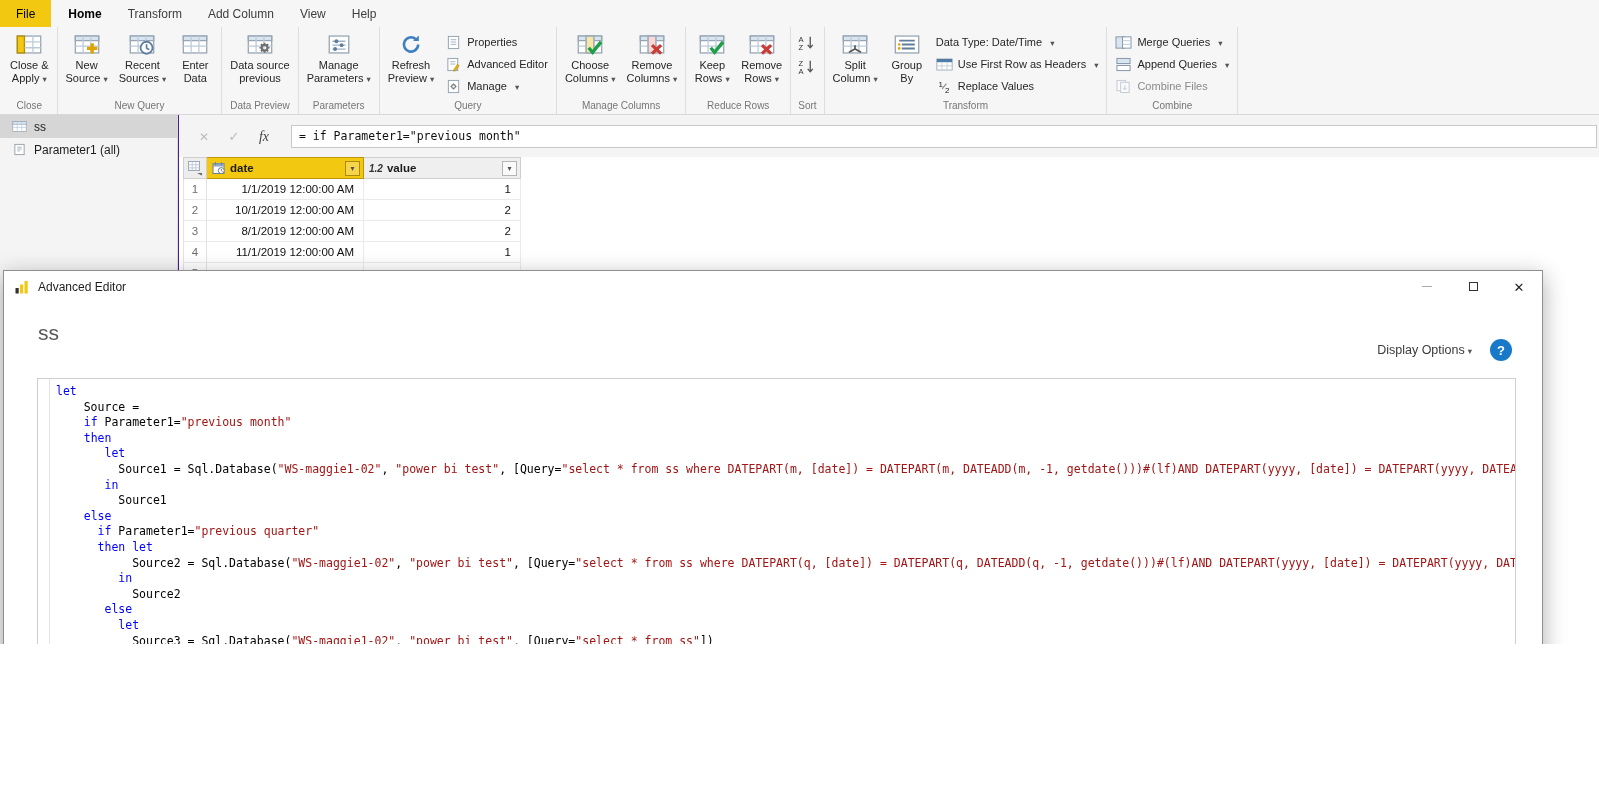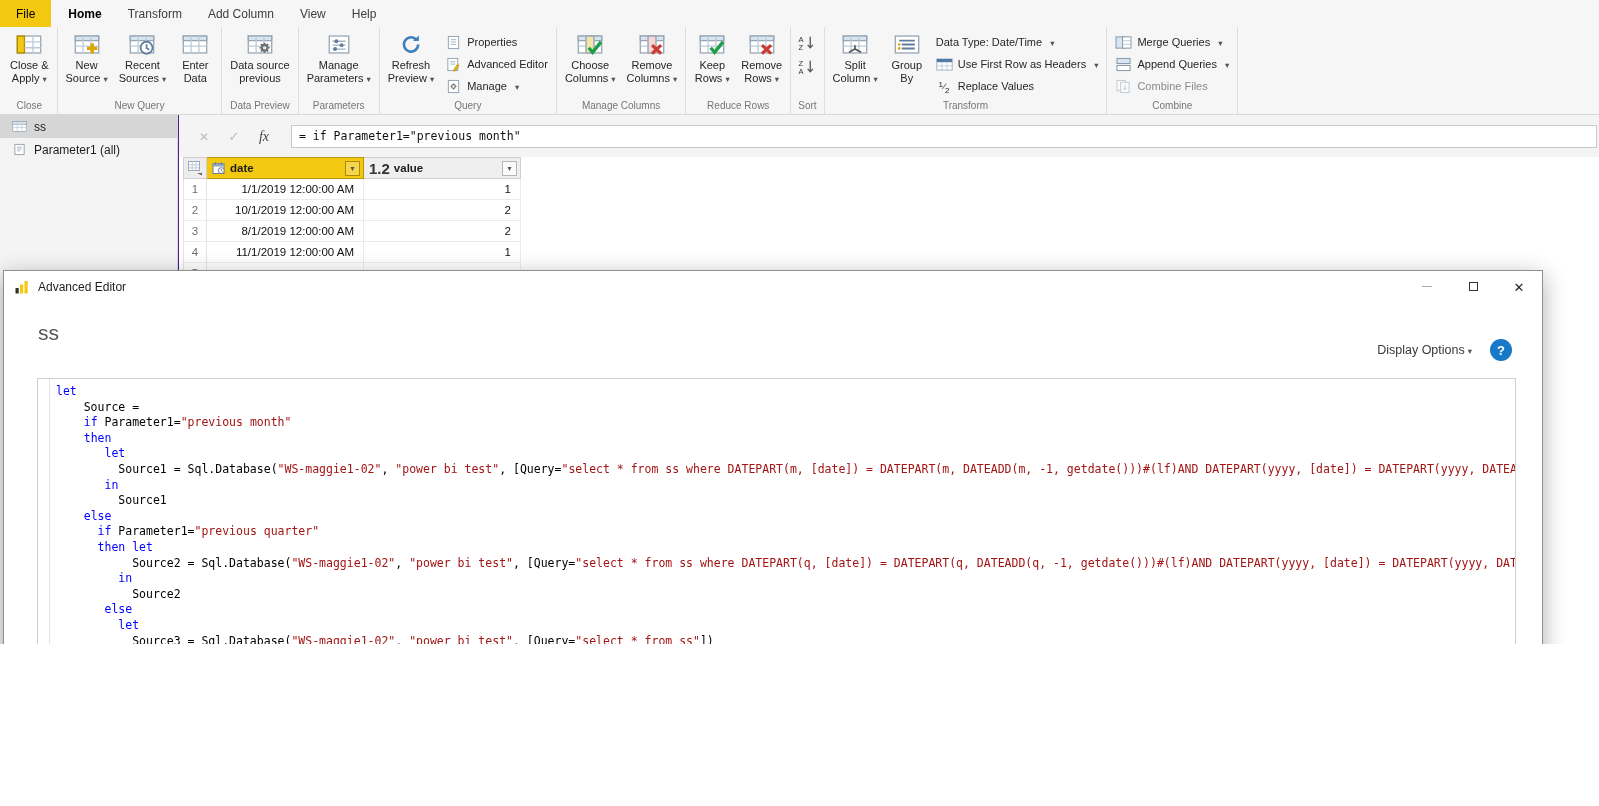--- a/index.html
+++ b/index.html
@@ -49,21 +49,21 @@
   .formula-input{ flex:1; height:23px; margin:0 2px 0 12px; background:#fff; border:1px solid #c8c8c8; font-family:"DejaVu Sans Mono","Liberation Mono",monospace; font-size:11.5px; display:flex; align-items:center; padding:0 7px; color:#101010; white-space:pre; overflow:hidden; }
 
   .grid{ position:absolute; left:4px; top:42px; }
   .grid-header{ display:flex; height:22px; }
   .gh-corner{ width:24px; background:#ededed; border:1px solid #cfcfcf; display:flex; align-items:center; justify-content:center; }
   .gh-corner .ic{ width:16px; height:16px; }
   .gh-col{ width:157px; display:flex; align-items:center; padding:0 3px 0 5px; gap:4px; border-top:1px solid #cfcfcf; border-right:1px solid #cfcfcf; border-bottom:1px solid #cfcfcf; background:#efefef; font-size:11.5px; color:#1c1c1c; }
   .gh-col.selected{ background:#f2c811; border-color:#bd960b; }
   .gh-col .ic{ width:14px; height:14px; }
   .gh-label{ flex:1; font-weight:bold; }
-  .type-badge{ font-size:15px; color:#333; font-weight:bold; }
+  .type-badge{ font-size:10px; color:#333; font-weight:bold;font-style:italic; }
   .filter-btn{ width:15px; height:15px; border:1px solid #b5b5b5; background:#fafafa; display:flex; align-items:center; justify-content:center; }
   .filter-btn::before{ content:"▾"; font-size:8px; color:#555; }
   .selected .filter-btn{ background:#f6d54d; border-color:#a98a09; }
   .grid-row{ display:flex; height:21px; font-size:11.5px; }
   .gr-num{ width:24px; border-left:1px solid #e3e3e3; border-right:1px solid #e3e3e3; border-bottom:1px solid #ebebeb; color:#6e6e6e; display:flex; align-items:center; justify-content:center; background:#fff; }
   .gr-cell{ width:157px; border-right:1px solid #ebebeb; border-bottom:1px solid #ebebeb; display:flex; align-items:center; justify-content:flex-end; padding-right:9px; color:#101010; background:#fff; }
 
   
   .dialog{ position:absolute; left:3px; top:270px; width:1540px; height:560px; background:#fff; border:1px solid #8f8f8f; box-shadow:0 6px 22px rgba(0,0,0,.32); z-index:5; overflow:hidden; }
   .dlg-titlebar{ height:31px; display:flex; align-items:center; padding-left:10px; gap:8px; }

